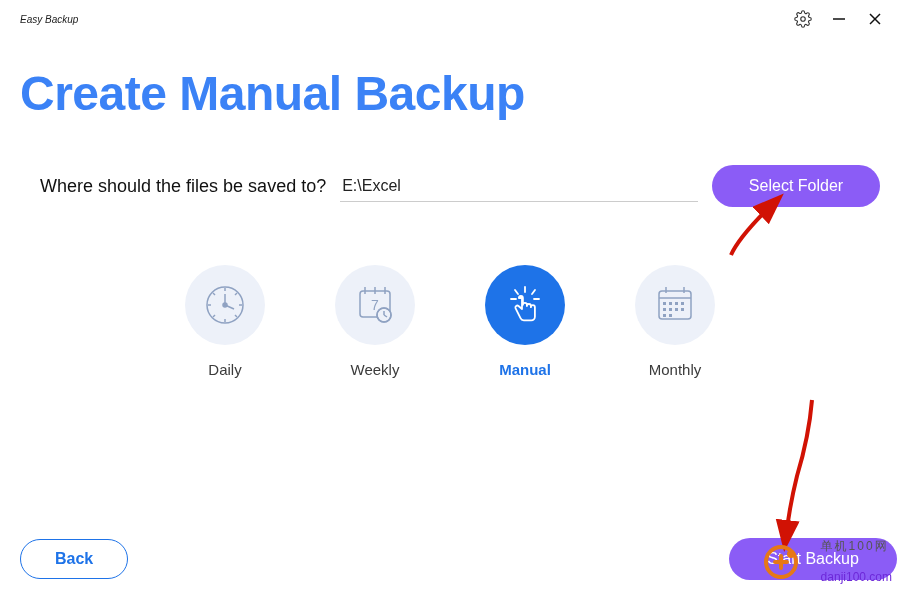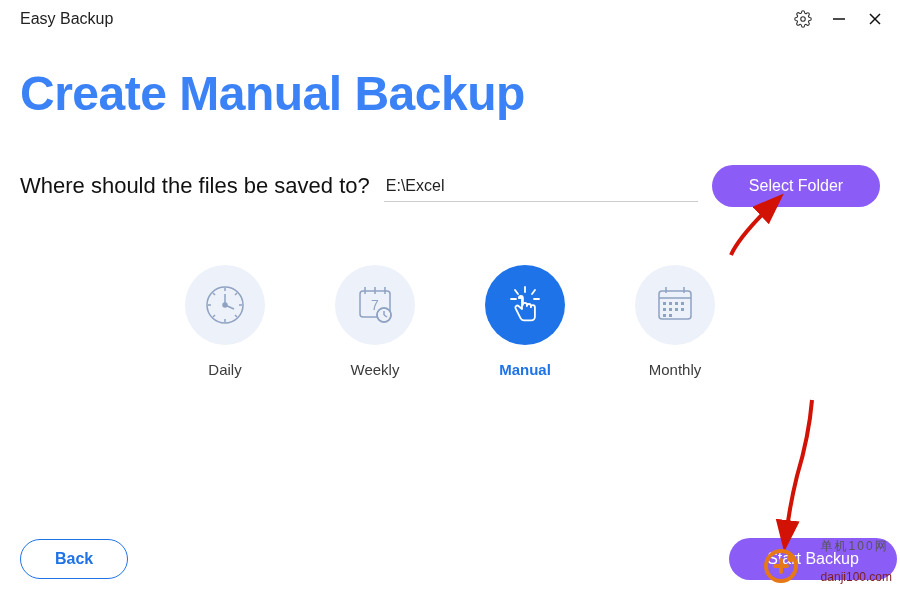--- a/index.html
+++ b/index.html
@@ -9,22 +9,23 @@
       width: 900px;
       height: 600px;
       position: relative;
       overflow: hidden;
     }
     .titlebar {
       display: flex;
       justify-content: space-between;
       align-items: center;
       padding: 10px 16px 0 20px;
-      font-size: 16px;
+      font-size: 10px;
       color: #222;
+      font-style: italic;
     }
     .titlebar-controls {
       display: flex;
       align-items: center;
       gap: 18px;
     }
     .icon-btn {
       width: 18px;
       height: 18px;
       display: flex;
@@ -39,23 +40,24 @@
       margin: 38px 0 0 20px;
       letter-spacing: -0.5px;
     }
     .dest-row {
       display: flex;
       align-items: center;
       margin: 44px 20px 0 20px;
       gap: 14px;
     }
     .dest-label {
-      font-size: 22px;
+      font-size: 18px;
       color: #111;
       white-space: nowrap;
+      margin-left: 20px;
     }
     .dest-input {
       flex: 1;
       border: none;
       border-bottom: 1px solid #ccc;
       font-size: 16px;
       padding: 6px 2px;
       outline: none;
       color: #222;
     }
@@ -126,27 +128,27 @@
       position: absolute;
       pointer-events: none;
     }
     .arrow svg { display: block; }
     
     .watermark {
       position: absolute;
       right: 8px;
       bottom: 16px;
       display: flex;
-      align-items: flex-end;
+      align-items: center;
       gap: 22px;
       pointer-events: none;
     }
     .wm-text { font-size: 12px; line-height: 1.1; }
     .wm-cn { color: #555; letter-spacing: 2px; }
-    .wm-url { color: #7f1d1d; margin-top: 18px; }
+    .wm-url { color: #6d28d9; margin-top: 18px; }
   </style>
 </head>
 <body>
 
 <div class="titlebar">
   <span>Easy Backup</span>
   <div class="titlebar-controls">
     <span class="icon-btn">
       <svg width="18" height="18" viewBox="0 0 24 24" fill="none" stroke="#333" stroke-width="1.5">
         <circle cx="12" cy="12" r="3"></circle>

